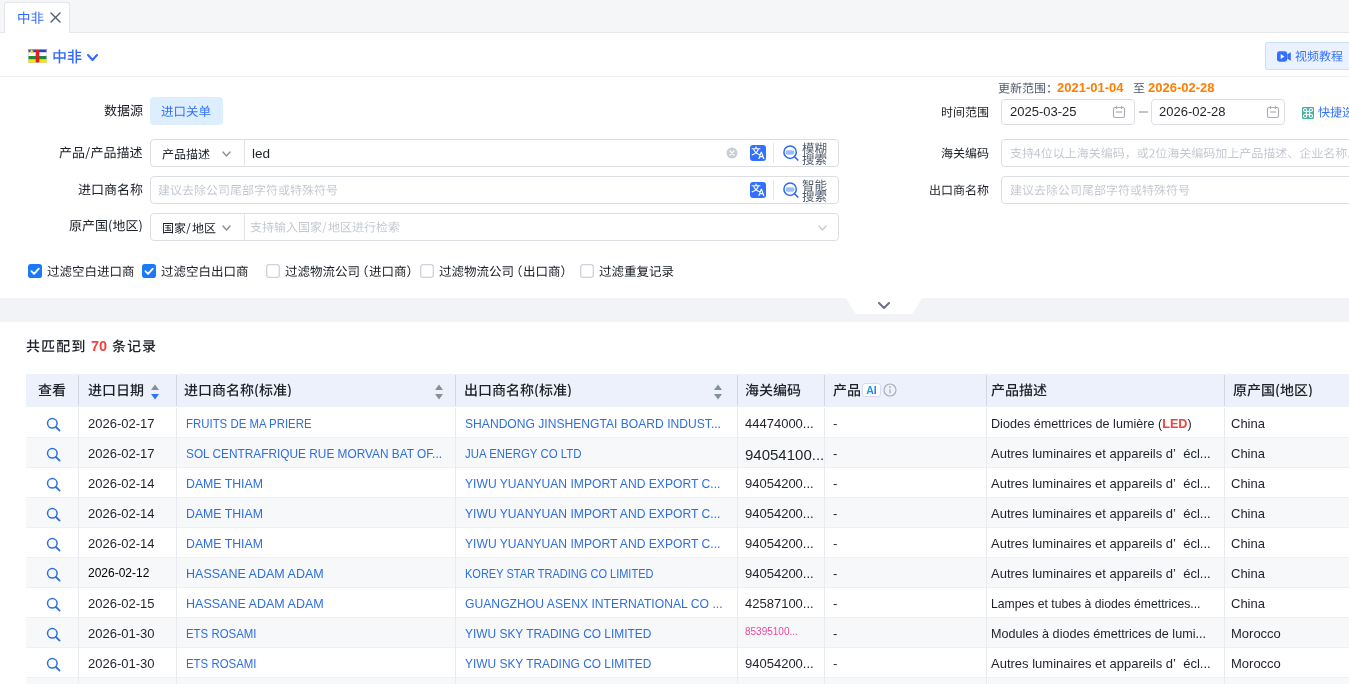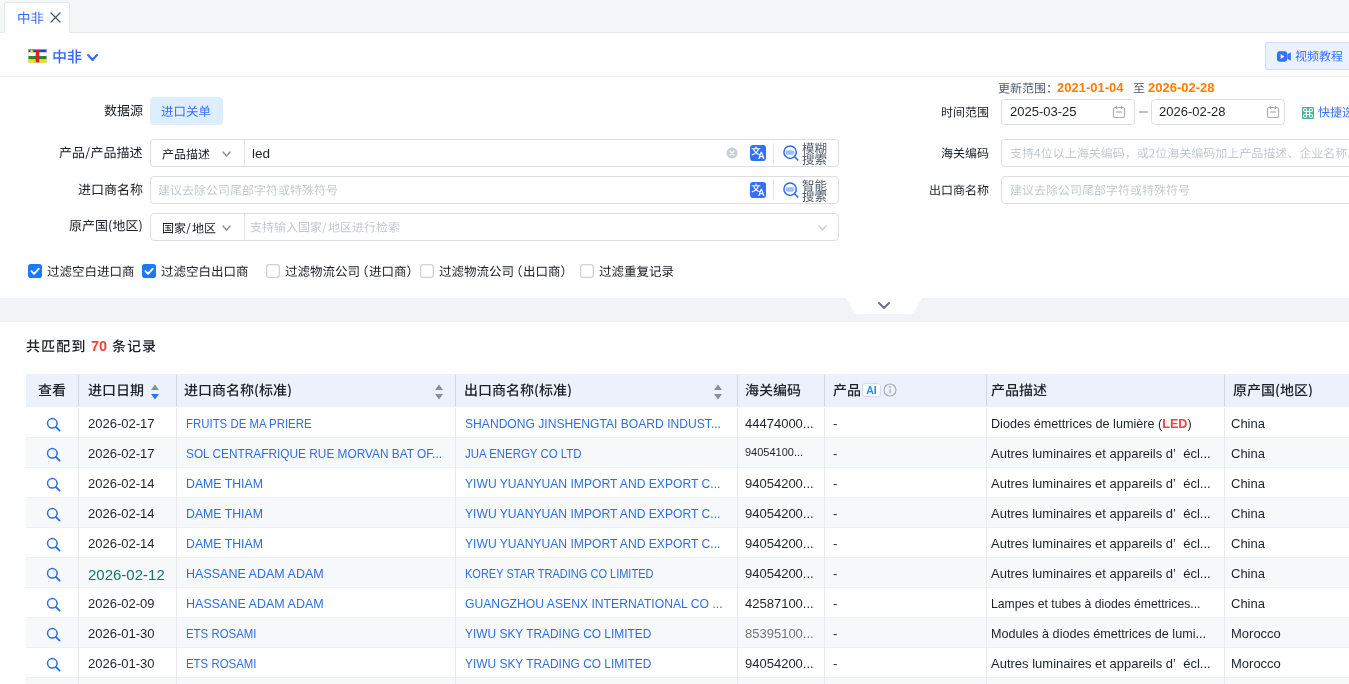--- a/index.html
+++ b/index.html
@@ -624,21 +624,21 @@
 <div style="position:absolute;left:991px;top:416px;font-size:13px;color:#1d2129;white-space:nowrap;transform:scaleX(0.971);transform-origin:0 50%">Diodes émettrices de lumière (<span style="color:#f53f3f;font-weight:bold">LED</span>)</div>
 <div style="position:absolute;left:1231px;top:416px;font-size:13px;color:#1d2129">China</div>
 <div style="position:absolute;left:26px;top:438px;width:1323px;height:30px;background:#f7f8fa;border-bottom:1px solid #eef0f4"></div>
 <svg style="position:absolute;left:46px;top:447px" width="15" height="15" viewBox="0 0 15 15">
     <circle cx="6.3" cy="6.3" r="4.8" fill="none" stroke="#2e6fe0" stroke-width="1.5"></circle>
     <line x1="10" y1="10" x2="13.6" y2="13.6" stroke="#2e6fe0" stroke-width="1.8" stroke-linecap="round"></line>
   </svg>
 <div style="position:absolute;left:88px;top:446px;font-size:13px;color:#1d2129">2026-02-17</div>
 <div style="position:absolute;left:186px;top:446px;font-size:13px;color:#2e6fe0;white-space:nowrap;transform:scaleX(0.911);transform-origin:0 50%">SOL CENTRAFRIQUE RUE MORVAN BAT OF...</div>
 <div style="position:absolute;left:465px;top:446px;font-size:13px;color:#2e6fe0;white-space:nowrap;transform:scaleX(0.88);transform-origin:0 50%">JUA ENERGY CO LTD</div>
-<div style="position:absolute;left:745px;top:446px;font-size:11px;color:#1d2129">94054100...</div>
+<div style="position:absolute;left:745px;top:446px;font-size:15px;color:#1d2129">94054100...</div>
 <div style="position:absolute;left:833px;top:446px;font-size:13px;color:#1d2129">-</div>
 <div style="position:absolute;left:991px;top:446px;font-size:13px;color:#1d2129;white-space:nowrap;transform:scaleX(1.0);transform-origin:0 50%">Autres luminaires et appareils d’&nbsp; écl...</div>
 <div style="position:absolute;left:1231px;top:446px;font-size:13px;color:#1d2129">China</div>
 <div style="position:absolute;left:26px;top:468px;width:1323px;height:30px;background:#fff;border-bottom:1px solid #eef0f4"></div>
 <svg style="position:absolute;left:46px;top:477px" width="15" height="15" viewBox="0 0 15 15">
     <circle cx="6.3" cy="6.3" r="4.8" fill="none" stroke="#2e6fe0" stroke-width="1.5"></circle>
     <line x1="10" y1="10" x2="13.6" y2="13.6" stroke="#2e6fe0" stroke-width="1.8" stroke-linecap="round"></line>
   </svg>
 <div style="position:absolute;left:88px;top:476px;font-size:13px;color:#1d2129">2026-02-14</div>
 <div style="position:absolute;left:186px;top:476px;font-size:13px;color:#2e6fe0;white-space:nowrap;transform:scaleX(0.946);transform-origin:0 50%">DAME THIAM</div>
@@ -669,48 +669,48 @@
 <div style="position:absolute;left:465px;top:536px;font-size:13px;color:#2e6fe0;white-space:nowrap;transform:scaleX(0.932);transform-origin:0 50%">YIWU YUANYUAN IMPORT AND EXPORT C...</div>
 <div style="position:absolute;left:745px;top:536px;font-size:13px;color:#1d2129">94054200...</div>
 <div style="position:absolute;left:833px;top:536px;font-size:13px;color:#1d2129">-</div>
 <div style="position:absolute;left:991px;top:536px;font-size:13px;color:#1d2129;white-space:nowrap;transform:scaleX(1.0);transform-origin:0 50%">Autres luminaires et appareils d’&nbsp; écl...</div>
 <div style="position:absolute;left:1231px;top:536px;font-size:13px;color:#1d2129">China</div>
 <div style="position:absolute;left:26px;top:558px;width:1323px;height:30px;background:#f7f8fa;border-bottom:1px solid #eef0f4"></div>
 <svg style="position:absolute;left:46px;top:567px" width="15" height="15" viewBox="0 0 15 15">
     <circle cx="6.3" cy="6.3" r="4.8" fill="none" stroke="#2e6fe0" stroke-width="1.5"></circle>
     <line x1="10" y1="10" x2="13.6" y2="13.6" stroke="#2e6fe0" stroke-width="1.8" stroke-linecap="round"></line>
   </svg>
-<div style="position:absolute;left:88px;top:566px;font-size:15px;color:#0f766e">2026-02-12</div>
+<div style="position:absolute;left:88px;top:566px;font-size:12px;color:#000000">2026-02-12</div>
 <div style="position:absolute;left:186px;top:566px;font-size:13px;color:#2e6fe0;white-space:nowrap;transform:scaleX(0.963);transform-origin:0 50%">HASSANE ADAM ADAM</div>
 <div style="position:absolute;left:465px;top:566px;font-size:13px;color:#2e6fe0;white-space:nowrap;transform:scaleX(0.847);transform-origin:0 50%">KOREY STAR TRADING CO LIMITED</div>
 <div style="position:absolute;left:745px;top:566px;font-size:13px;color:#1d2129">94054200...</div>
 <div style="position:absolute;left:833px;top:566px;font-size:13px;color:#1d2129">-</div>
 <div style="position:absolute;left:991px;top:566px;font-size:13px;color:#1d2129;white-space:nowrap;transform:scaleX(1.0);transform-origin:0 50%">Autres luminaires et appareils d’&nbsp; écl...</div>
 <div style="position:absolute;left:1231px;top:566px;font-size:13px;color:#1d2129">China</div>
 <div style="position:absolute;left:26px;top:588px;width:1323px;height:30px;background:#fff;border-bottom:1px solid #eef0f4"></div>
 <svg style="position:absolute;left:46px;top:597px" width="15" height="15" viewBox="0 0 15 15">
     <circle cx="6.3" cy="6.3" r="4.8" fill="none" stroke="#2e6fe0" stroke-width="1.5"></circle>
     <line x1="10" y1="10" x2="13.6" y2="13.6" stroke="#2e6fe0" stroke-width="1.8" stroke-linecap="round"></line>
   </svg>
-<div style="position:absolute;left:88px;top:596px;font-size:13px;color:#1d2129">2026-02-09</div>
+<div style="position:absolute;left:88px;top:596px;font-size:13px;color:#1d2129">2026-02-15</div>
 <div style="position:absolute;left:186px;top:596px;font-size:13px;color:#2e6fe0;white-space:nowrap;transform:scaleX(0.963);transform-origin:0 50%">HASSANE ADAM ADAM</div>
 <div style="position:absolute;left:465px;top:596px;font-size:13px;color:#2e6fe0;white-space:nowrap;transform:scaleX(0.936);transform-origin:0 50%">GUANGZHOU ASENX INTERNATIONAL CO ...</div>
 <div style="position:absolute;left:745px;top:596px;font-size:13px;color:#1d2129">42587100...</div>
 <div style="position:absolute;left:833px;top:596px;font-size:13px;color:#1d2129">-</div>
 <div style="position:absolute;left:991px;top:596px;font-size:13px;color:#1d2129;white-space:nowrap;transform:scaleX(0.938);transform-origin:0 50%">Lampes et tubes à diodes émettrices...</div>
 <div style="position:absolute;left:1231px;top:596px;font-size:13px;color:#1d2129">China</div>
 <div style="position:absolute;left:26px;top:618px;width:1323px;height:30px;background:#f7f8fa;border-bottom:1px solid #eef0f4"></div>
 <svg style="position:absolute;left:46px;top:627px" width="15" height="15" viewBox="0 0 15 15">
     <circle cx="6.3" cy="6.3" r="4.8" fill="none" stroke="#2e6fe0" stroke-width="1.5"></circle>
     <line x1="10" y1="10" x2="13.6" y2="13.6" stroke="#2e6fe0" stroke-width="1.8" stroke-linecap="round"></line>
   </svg>
 <div style="position:absolute;left:88px;top:626px;font-size:13px;color:#1d2129">2026-01-30</div>
 <div style="position:absolute;left:186px;top:626px;font-size:13px;color:#2e6fe0;white-space:nowrap;transform:scaleX(0.879);transform-origin:0 50%">ETS ROSAMI</div>
 <div style="position:absolute;left:465px;top:626px;font-size:13px;color:#2e6fe0;white-space:nowrap;transform:scaleX(0.917);transform-origin:0 50%">YIWU SKY TRADING CO LIMITED</div>
-<div style="position:absolute;left:745px;top:626px;font-size:13px;color:#737373">85395100...</div>
+<div style="position:absolute;left:745px;top:626px;font-size:10px;color:#ec4899">85395100...</div>
 <div style="position:absolute;left:833px;top:626px;font-size:13px;color:#1d2129">-</div>
 <div style="position:absolute;left:991px;top:626px;font-size:13px;color:#1d2129;white-space:nowrap;transform:scaleX(0.969);transform-origin:0 50%">Modules à diodes émettrices de lumi...</div>
 <div style="position:absolute;left:1231px;top:626px;font-size:13px;color:#1d2129">Morocco</div>
 <div style="position:absolute;left:26px;top:648px;width:1323px;height:30px;background:#fff;border-bottom:1px solid #eef0f4"></div>
 <svg style="position:absolute;left:46px;top:657px" width="15" height="15" viewBox="0 0 15 15">
     <circle cx="6.3" cy="6.3" r="4.8" fill="none" stroke="#2e6fe0" stroke-width="1.5"></circle>
     <line x1="10" y1="10" x2="13.6" y2="13.6" stroke="#2e6fe0" stroke-width="1.8" stroke-linecap="round"></line>
   </svg>
 <div style="position:absolute;left:88px;top:656px;font-size:13px;color:#1d2129">2026-01-30</div>
 <div style="position:absolute;left:186px;top:656px;font-size:13px;color:#2e6fe0;white-space:nowrap;transform:scaleX(0.879);transform-origin:0 50%">ETS ROSAMI</div>

